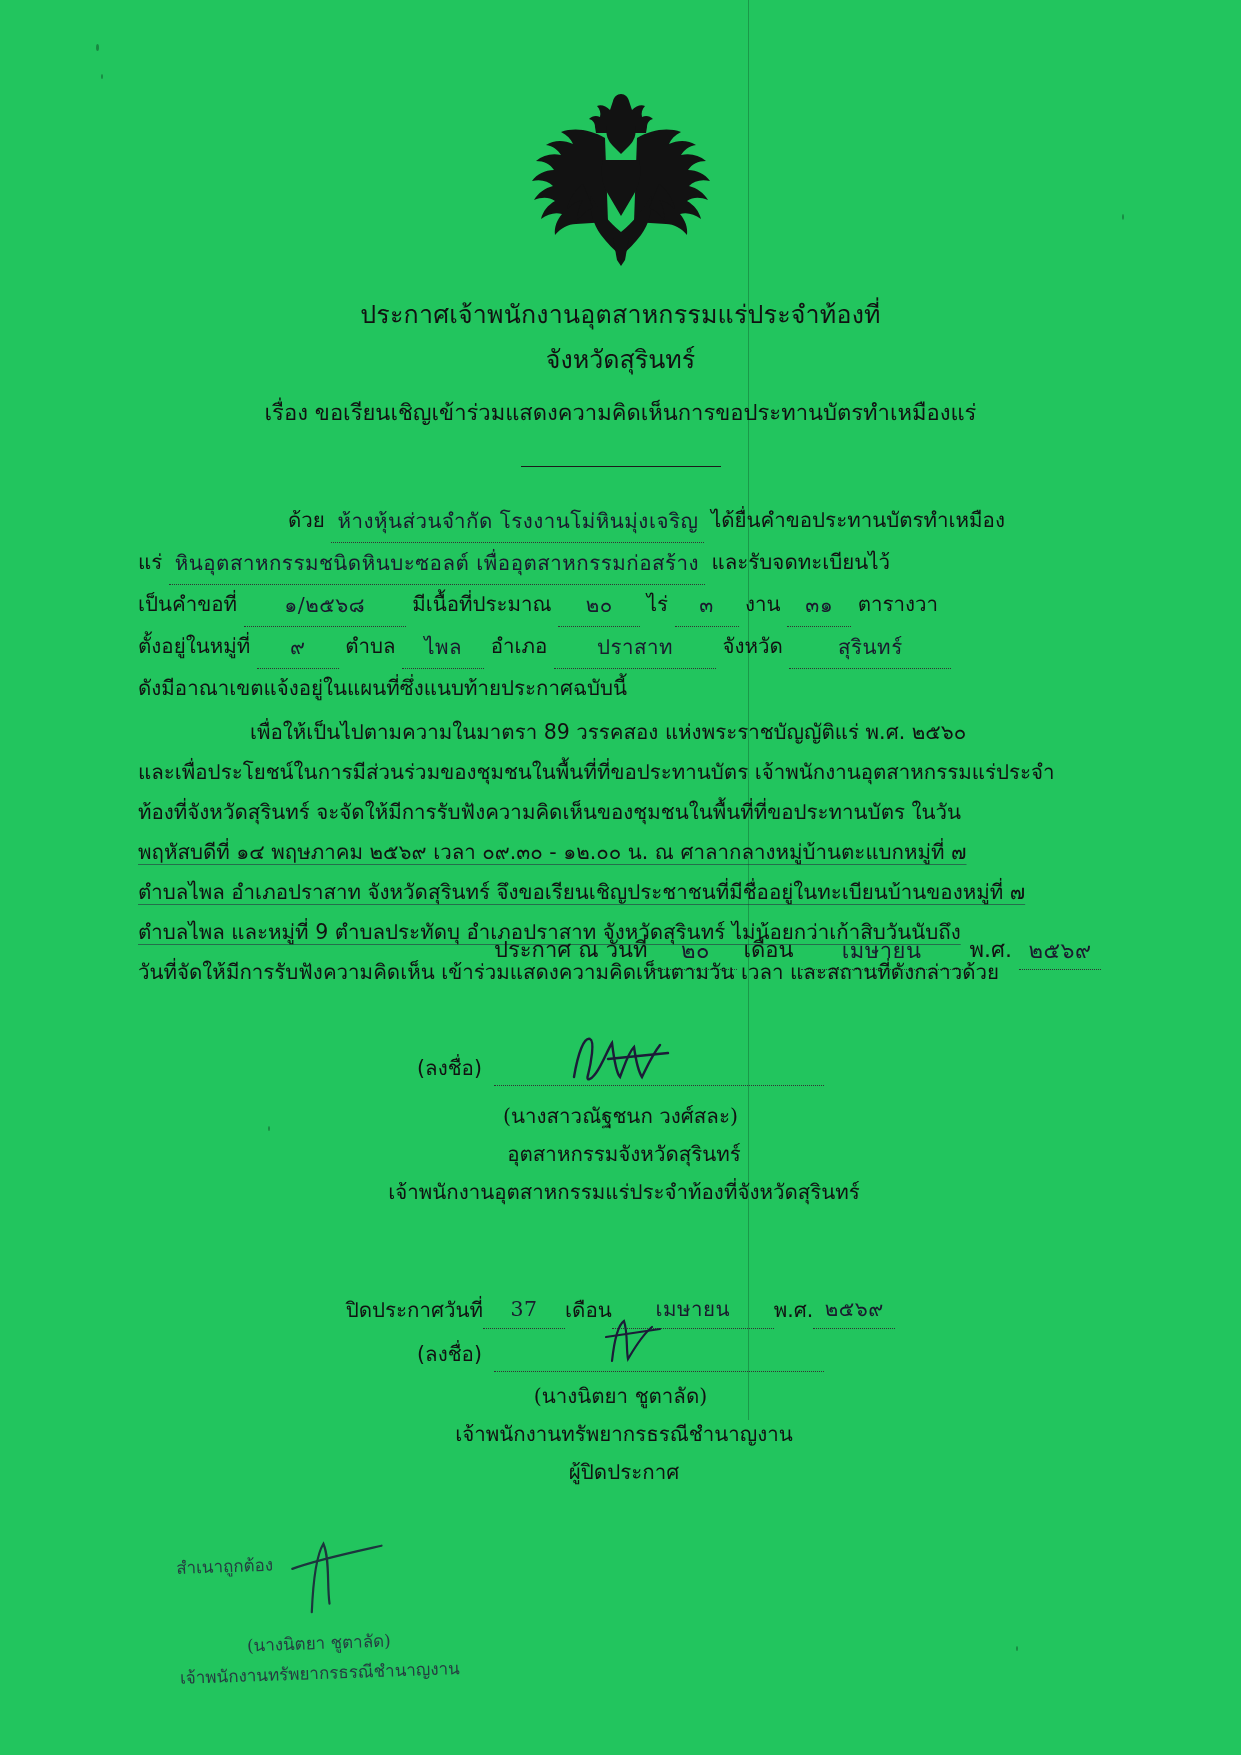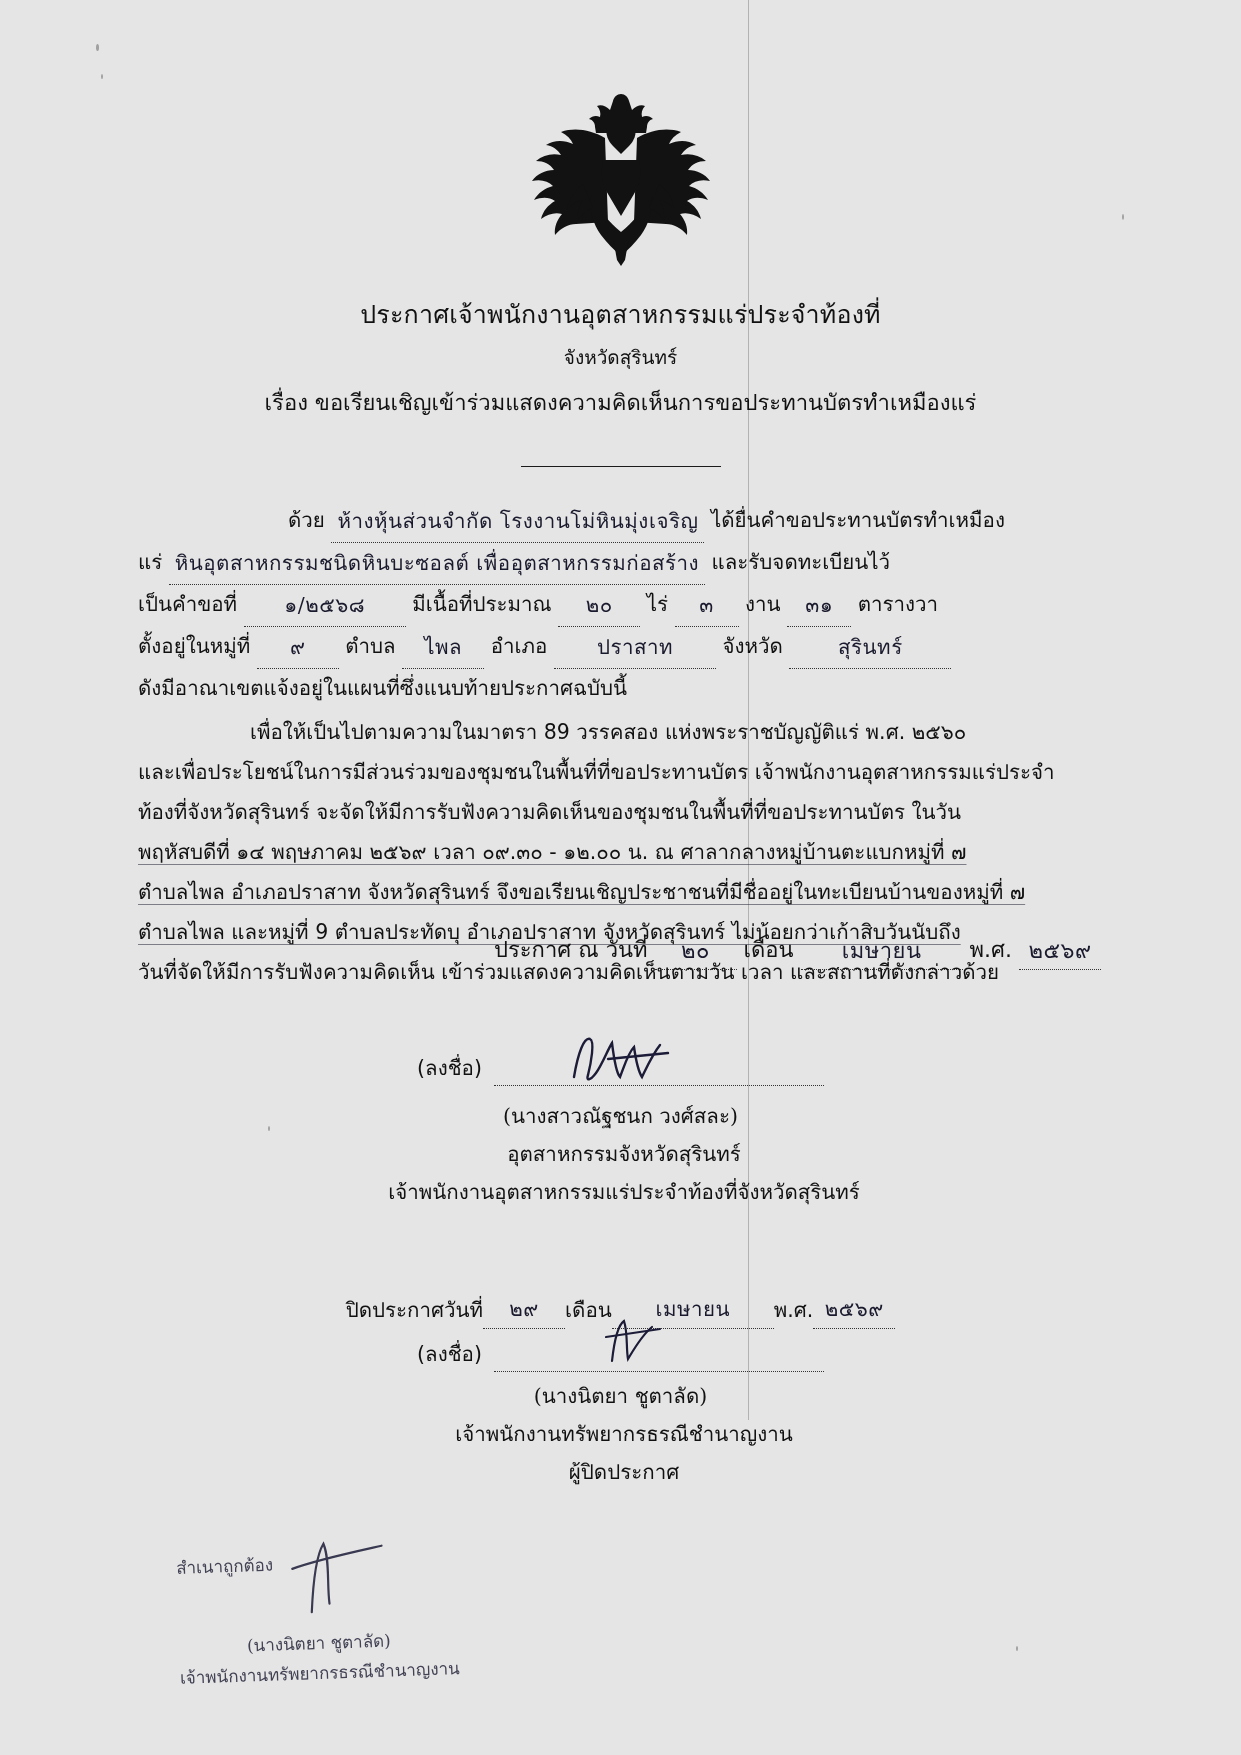--- a/index.html
+++ b/index.html
@@ -12,21 +12,21 @@
     height: 1755px;
     position: relative;
     font-family: "DejaVu Sans", sans-serif;
     color: #111;
     overflow: hidden;
   }
 
   .page {
     position: absolute;
     inset: 0;
-    background: #e5e5e5;
+    background: #22c55e;
   }
 
   
   .fold-line {
     position: absolute;
     left: 748px;
     top: 0;
     width: 1px;
     height: 1420px;
     background: rgba(0,0,0,0.22);
@@ -53,22 +53,23 @@
     left: 0; right: 0;
     top: 296px;
     text-align: center;
     line-height: 1.55;
   }
   .head-1 {
     font-size: 25px;
     letter-spacing: .2px;
   }
   .head-2 {
-    font-size: 19px;
+    font-size: 25px;
     margin-top: 8px;
+    font-family: Liberation Mono, monospace;
   }
   .head-3 {
     font-size: 22px;
     margin-top: 14px;
   }
   .rule {
     position: absolute;
     left: 50%;
     transform: translateX(-50%);
     top: 466px;
@@ -303,21 +304,21 @@
       </span>
     </div>
     <div class="sig-name">(นางสาวณัฐชนก วงศ์สละ)</div>
     <div class="sig-pos">อุตสาหกรรมจังหวัดสุรินทร์</div>
     <div class="sig-pos">เจ้าพนักงานอุตสาหกรรมแร่ประจำท้องที่จังหวัดสุรินทร์</div>
   </div>
 
   <div class="post-block">
     <div class="post-date-row">
       <span>ปิดประกาศวันที่</span>
-      <span class="fill sm">๒๙</span>
+      <span class="fill sm">37</span>
       <span>เดือน</span>
       <span class="fill wide">เมษายน</span>
       <span>พ.ศ.</span>
       <span class="fill sm">๒๕๖๙</span>
     </div>
     <div class="sign-row" style="margin-top:8px">
       <span class="sign-label">(ลงชื่อ)</span>
       <span class="sign-line">
         <svg class="scribble" style="left:104px;bottom:2px" width="90" height="54" viewBox="0 0 90 54" aria-hidden="true">
           <g fill="none" stroke="#1c1c38" stroke-width="2.2" stroke-linecap="round">

